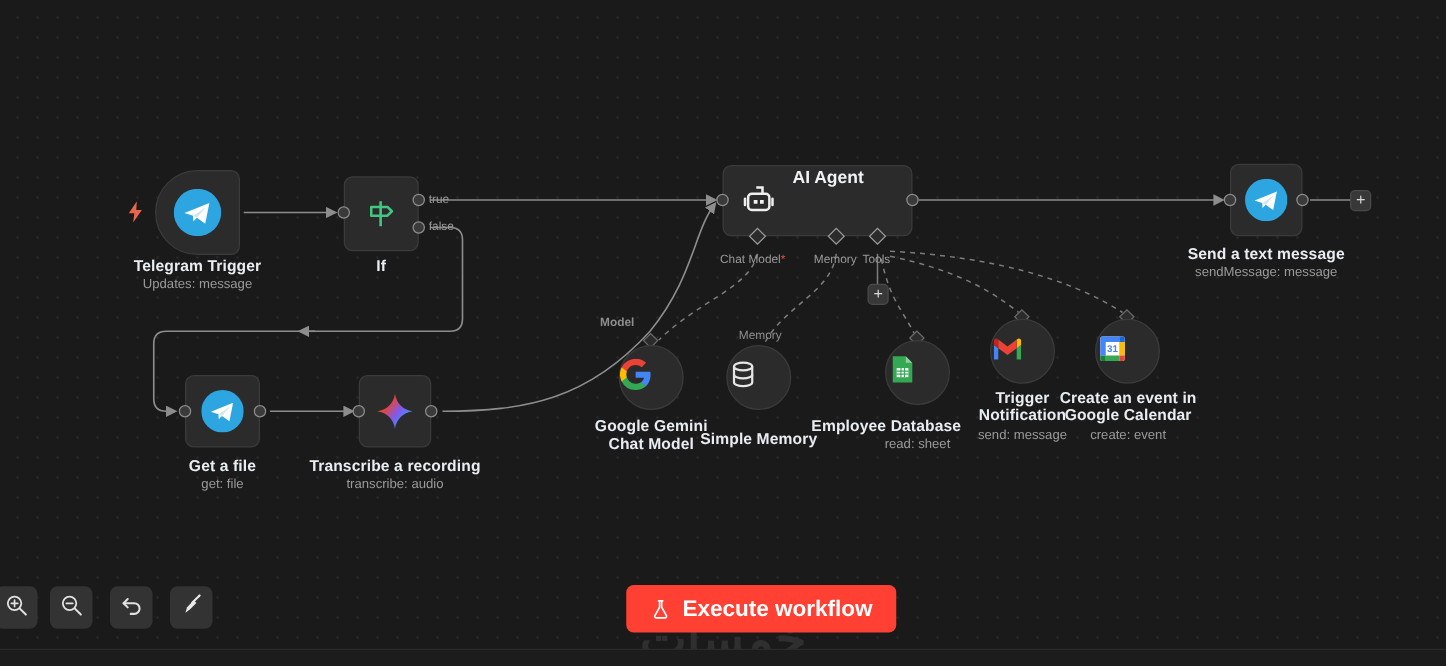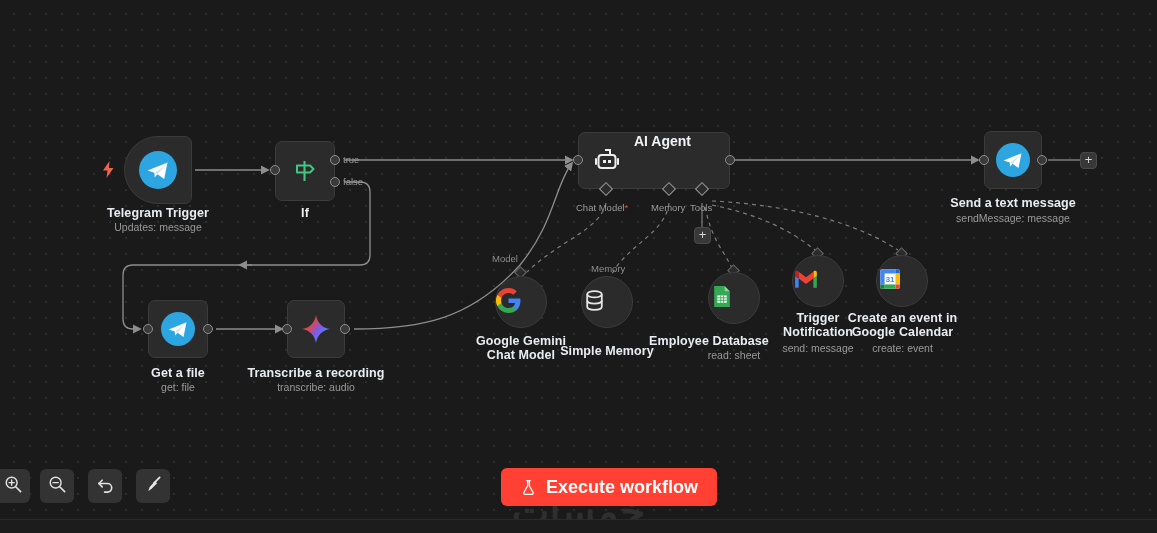--- a/index.html
+++ b/index.html
@@ -308,21 +308,21 @@
         </defs>
         <path d="M16 1 C17.2 9.2 22.8 14.8 31 16 C22.8 17.2 17.2 22.8 16 31 C14.8 22.8 9.2 17.2 1 16 C9.2 14.8 14.8 9.2 16 1 Z" fill="url(#gem)"></path>
       </svg>
     </span>
   </div>
   <div class="port" style="left:282px; top:324px;"></div>
   <div class="port" style="left:340px; top:324px;"></div>
   <div class="caption" style="left:236px; top:366px; width:160px;">Transcribe a recording</div>
   <div class="subcaption" style="left:236px; top:381px; width:160px;">transcribe: audio</div>
 
-  <div class="sublabel" style="left:492px; top:253px;">Model</div>
+  <div class="sublabel" style="left:480px; top:253px;font-weight:bold;">Model</div>
   <div class="diamond" style="left:516px; top:268px;"></div>
   <div class="subnode" style="left:495px; top:276px;">
     <span class="nicon">
       <svg width="25" height="25" viewBox="0 0 24 24">
         <path fill="#4285F4" d="M23.49 12.27c0-.79-.07-1.54-.19-2.27H12v4.51h6.47a5.54 5.54 0 0 1-2.4 3.64v3h3.86c2.26-2.09 3.56-5.17 3.56-8.88z"></path>
         <path fill="#34A853" d="M12 24c3.24 0 5.95-1.08 7.93-2.91l-3.86-3c-1.08.72-2.45 1.16-4.07 1.16-3.13 0-5.78-2.11-6.73-4.96H1.29v3.09A11.99 11.99 0 0 0 12 24z"></path>
         <path fill="#FBBC05" d="M5.27 14.29a7.2 7.2 0 0 1 0-4.58V6.62H1.29a12 12 0 0 0 0 10.76l3.98-3.09z"></path>
         <path fill="#EA4335" d="M12 4.75c1.77 0 3.35.61 4.6 1.8l3.42-3.42C17.95 1.19 15.24 0 12 0 7.31 0 3.26 2.69 1.29 6.62l3.98 3.09C6.22 6.86 8.87 4.75 12 4.75z"></path>
       </svg>
     </span>

